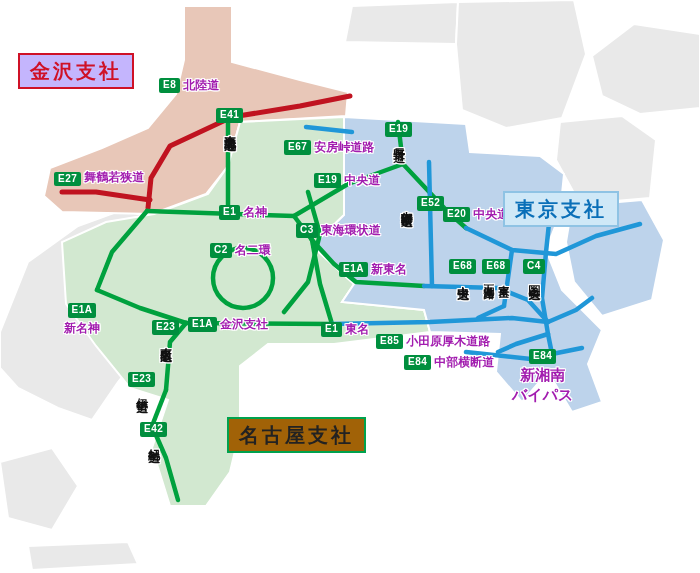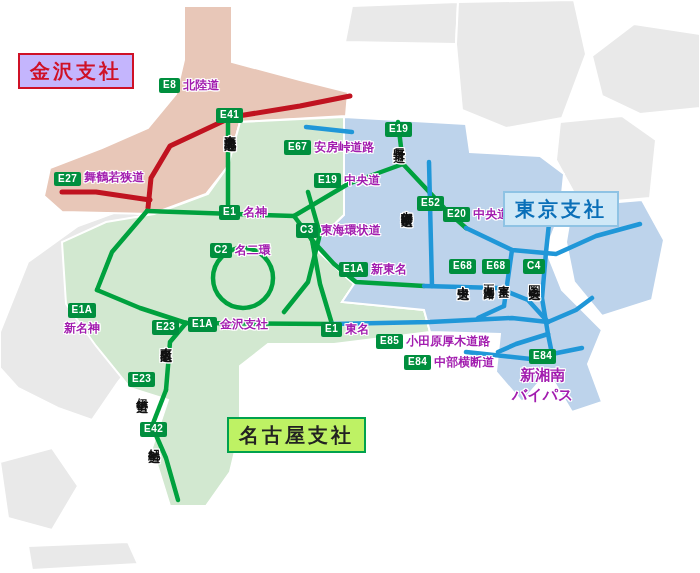--- a/index.html
+++ b/index.html
@@ -30,21 +30,21 @@
   .rname.sm{font-size:15px;line-height:1.2;}
   .vname{writing-mode:vertical-rl;text-orientation:upright;font-size:12px;font-weight:bold;
          color:#111;letter-spacing:1px;}
   .vcol{flex-direction:column;align-items:center;gap:2px;}
   .vrow{flex-direction:row;align-items:center;gap:2px;}
   .cols{display:flex;flex-direction:row-reverse;gap:0;}
   .branch{position:absolute;font-weight:bold;font-size:20px;padding:4px 10px;
           letter-spacing:3px;z-index:6;line-height:1.2;}
   .branch.kanazawa{background:#c4b5fd;border:2px solid var(--kanazawa-accent);color:var(--kanazawa-accent);font-family:Liberation Serif, serif;}
   .branch.tokyo{background:var(--tokyo-bg);border:2px solid #8fc3e4;color:var(--tokyo-accent);margin-top:40px;}
-  .branch.nagoya{background:#bef264;border:2px solid var(--nagoya-accent);color:#222;}
+  .branch.nagoya{background:#a16207;border:2px solid var(--nagoya-accent);color:#222;}
 </style>
 </head>
 <body>
 
 <div class="map">
 
   <svg width="700" height="573" viewBox="0 0 700 573">
 
     <polygon class="rg-gray" points="0,332 28,262 78,226 122,210 146,216 150,252 140,300 152,340 118,382 92,420 58,408 18,388 0,368"></polygon>
     <polygon class="rg-gray" points="345,42 352,6 458,2 456,44"></polygon>

